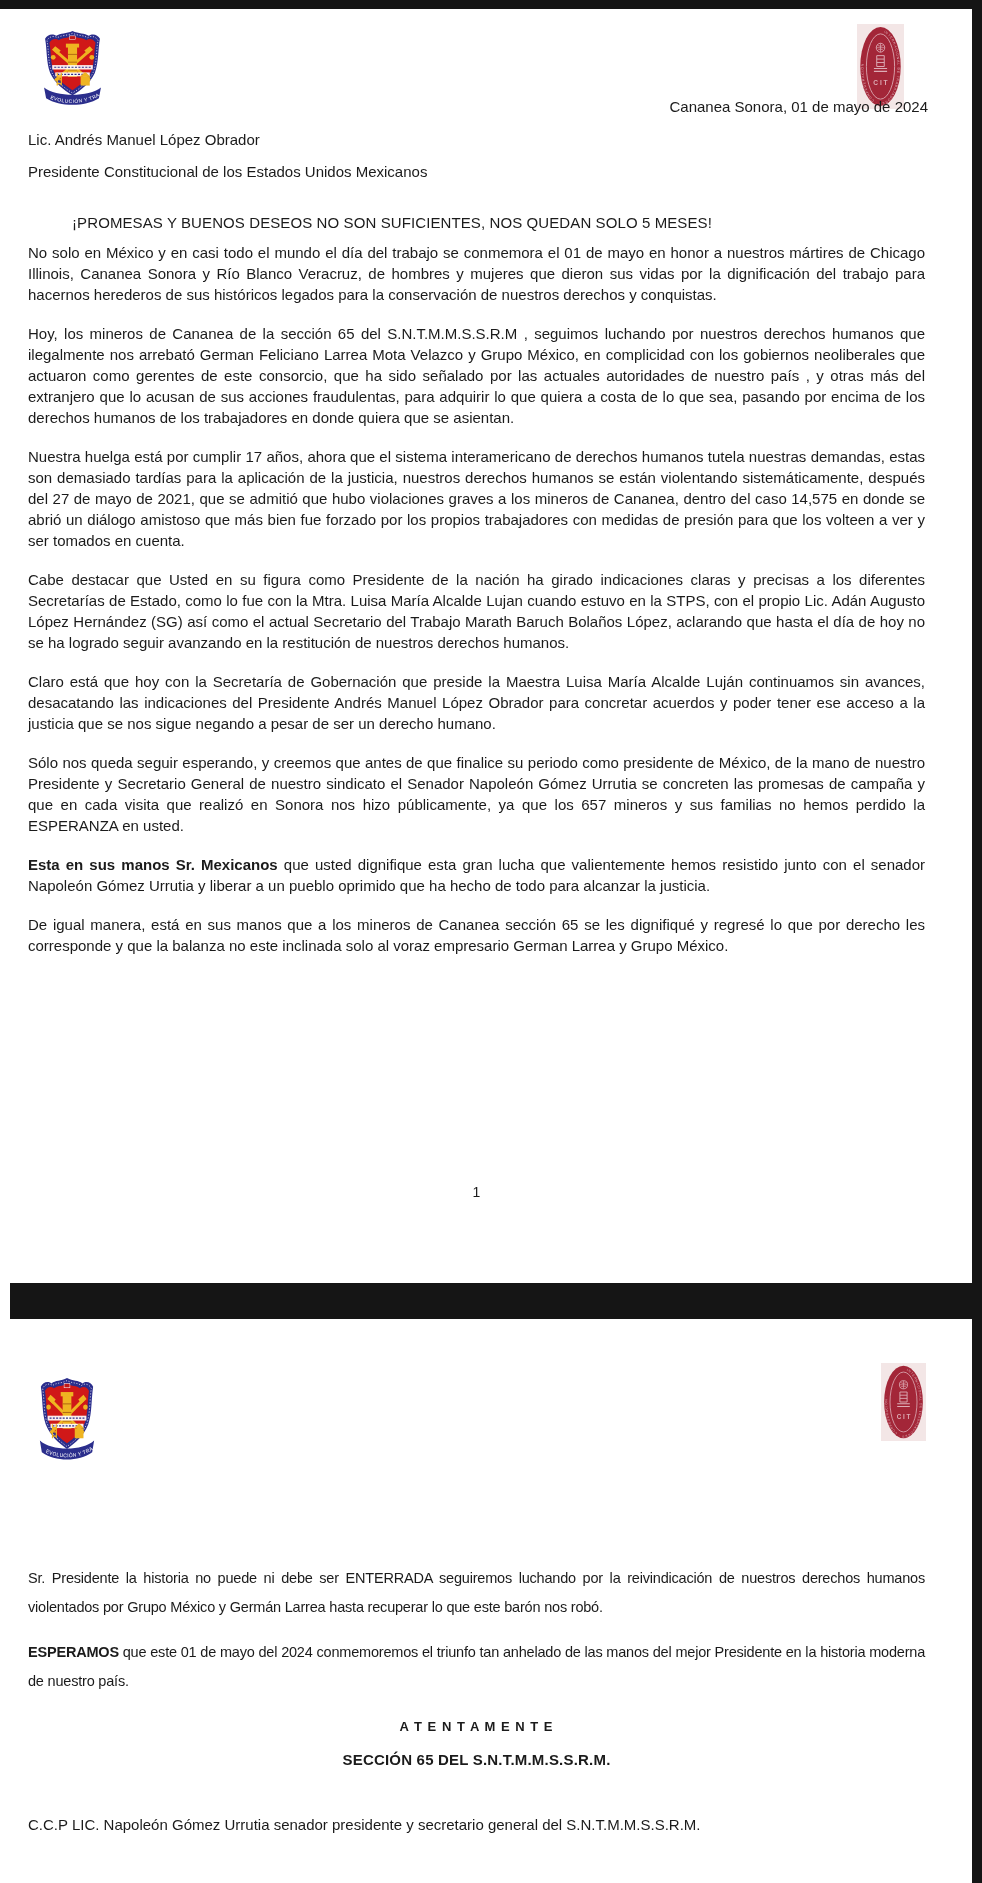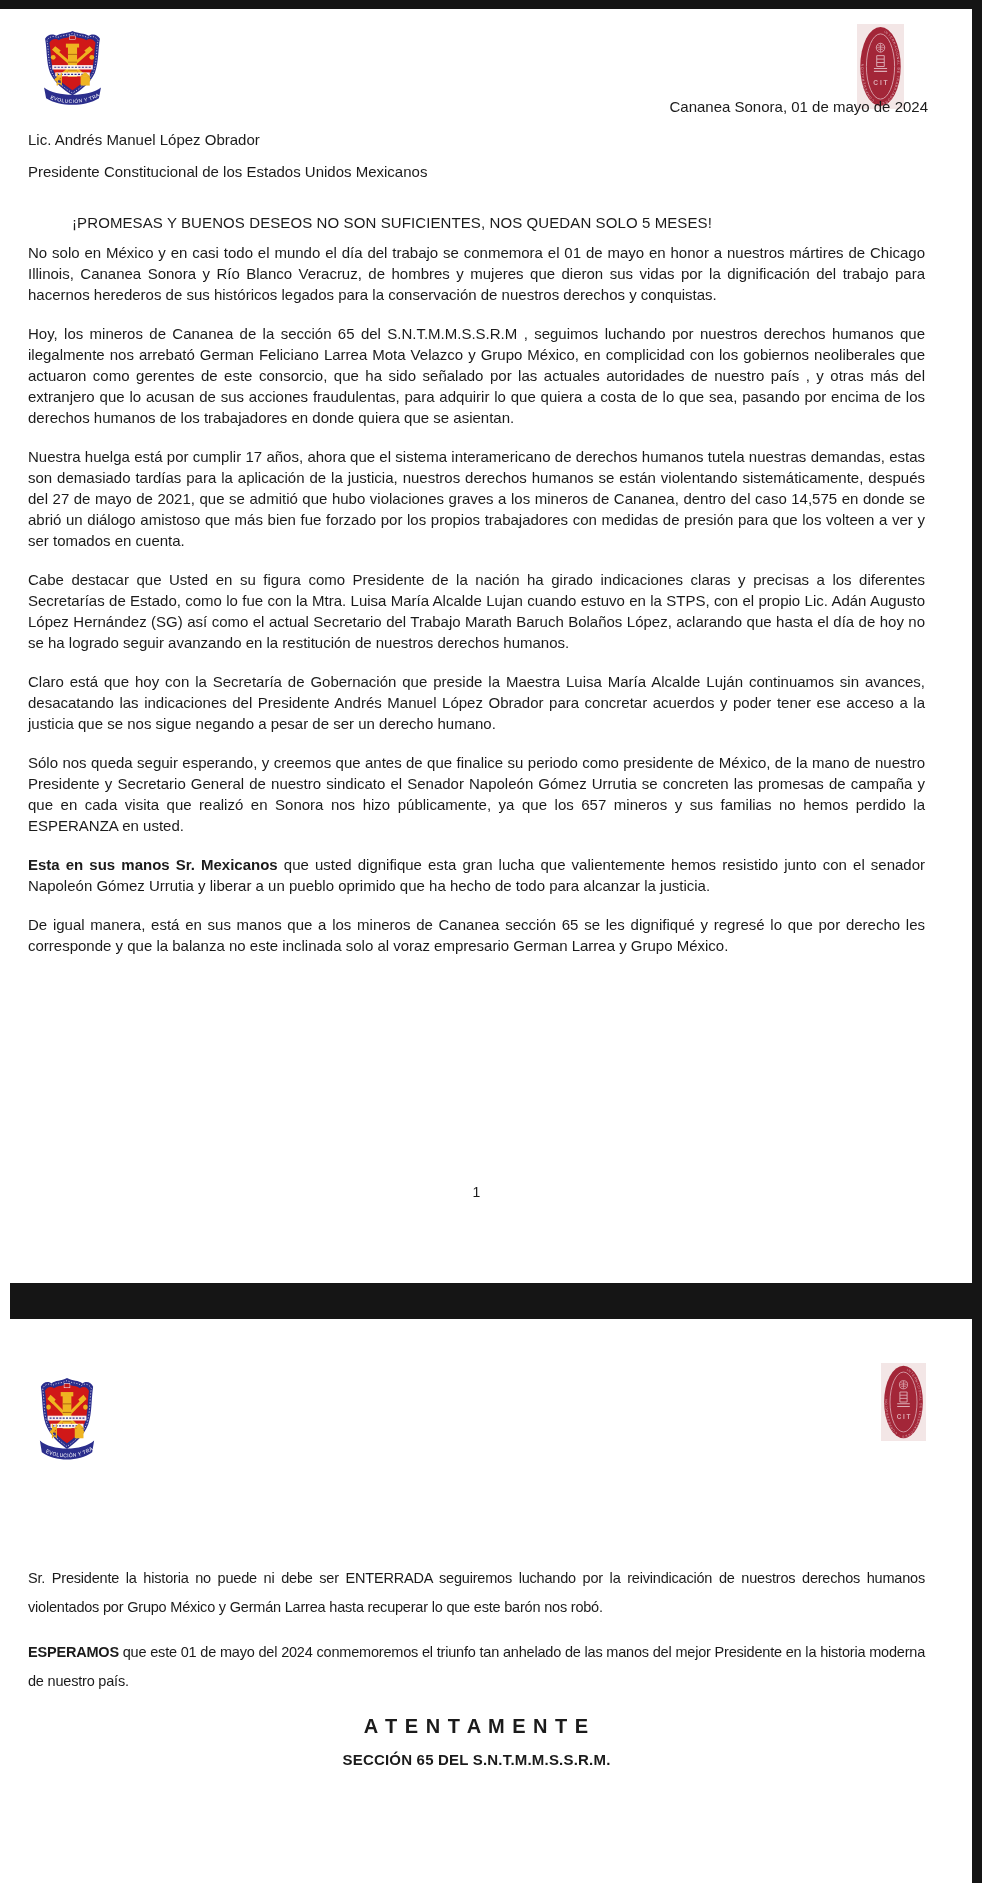--- a/index.html
+++ b/index.html
@@ -14,21 +14,21 @@
   .abs{position:absolute;}
   .dateline{right:54px;top:98px;font-size:15px;}
   .recipient-name{left:28px;top:131px;font-size:15px;}
   .recipient-title{left:28px;top:163px;font-size:15px;text-align:center;}
   .headline{left:28px;top:214px;font-size:15px;letter-spacing:.1px;margin-left:44px;}
   .body-copy{left:28px;right:57px;top:242px;text-align:justify;font-size:15px;line-height:21px;}
   .body-copy p{margin:0 0 18px 0;}
   .page-number{left:28px;right:57px;top:1184px;text-align:center;font-size:14px;}
   .body-copy2{left:28px;right:57px;top:1564px;text-align:justify;font-size:14.5px;line-height:29px;letter-spacing:-.2px;}
   .body-copy2 p{margin:0 0 16px 0;}
-  .salutation{text-align:center;font-weight:bold;letter-spacing:1px;font-size:20px;}
+  .salutation{text-align:center;font-weight:bold;letter-spacing:1px;font-size:13px;}
   .signature-line{margin-top:4px;text-align:center;font-weight:bold;font-size:15px;letter-spacing:.2px;}
   .ccp-line{margin-top:40px;text-align:left;font-size:15px;letter-spacing:0;line-height:21px;}
   b{font-weight:bold;}
   .logo{position:absolute;}
 </style>
 </head>
 <body>
 
 <div id="bar-top" class="bar"></div>
 <div id="bar-right" class="bar"></div>
@@ -148,13 +148,14 @@
     <path d="M18,45 H32 M18,48 H32" stroke="#ddadb6" stroke-width="1.2"></path>
     <text x="25" y="62" text-anchor="middle" font-size="7" font-weight="bold" fill="#ddadb6" font-family="Liberation Sans, sans-serif">C I T</text>
   </svg>
 </div>
 
 <div class="abs body-copy2">
   <p>Sr. Presidente la historia no puede ni debe ser ENTERRADA seguiremos luchando por la reivindicación de nuestros derechos humanos violentados por Grupo México y Germán Larrea hasta recuperar lo que este barón nos robó.</p>
   <p><b>ESPERAMOS</b><span> que este 01 de mayo del 2024 conmemoremos el triunfo tan anhelado de las manos del mejor Presidente en la historia moderna de nuestro país.</span></p>
   <div class="salutation">A T E N T A M E N T E</div>
   <div class="signature-line">SECCIÓN 65 DEL S.N.T.M.M.S.S.R.M.</div>
+  <div class="ccp-line">C.C.P LIC. Napoleón Gómez Urrutia senador presidente y secretario general del S.N.T.M.M.S.S.R.M.</div>
 </div>
 
 </body></html>

